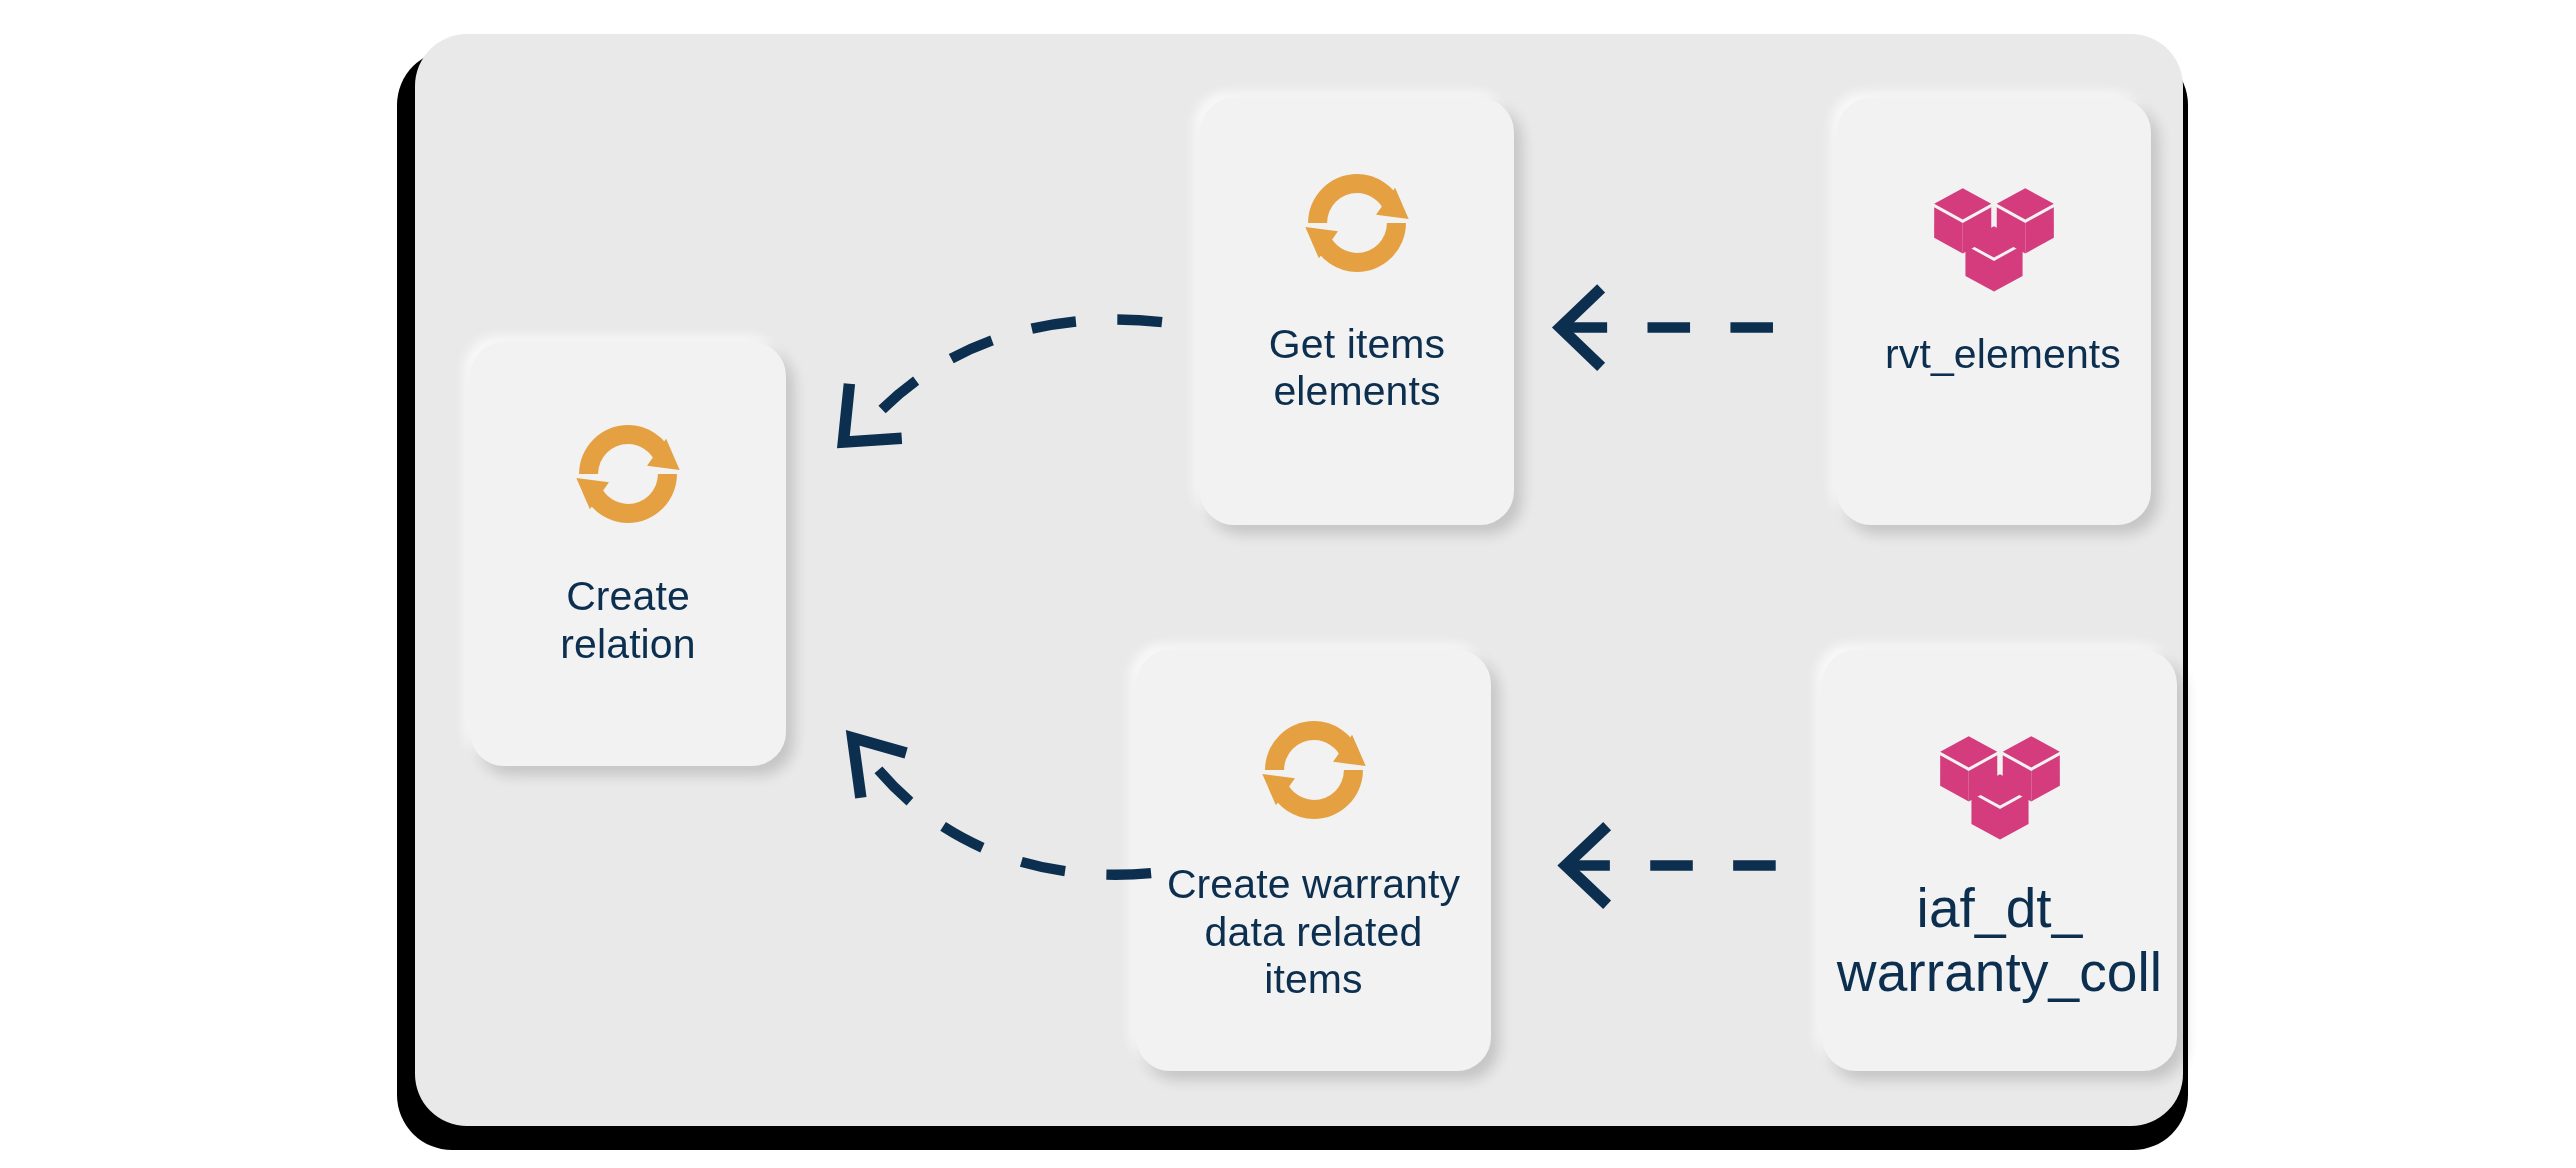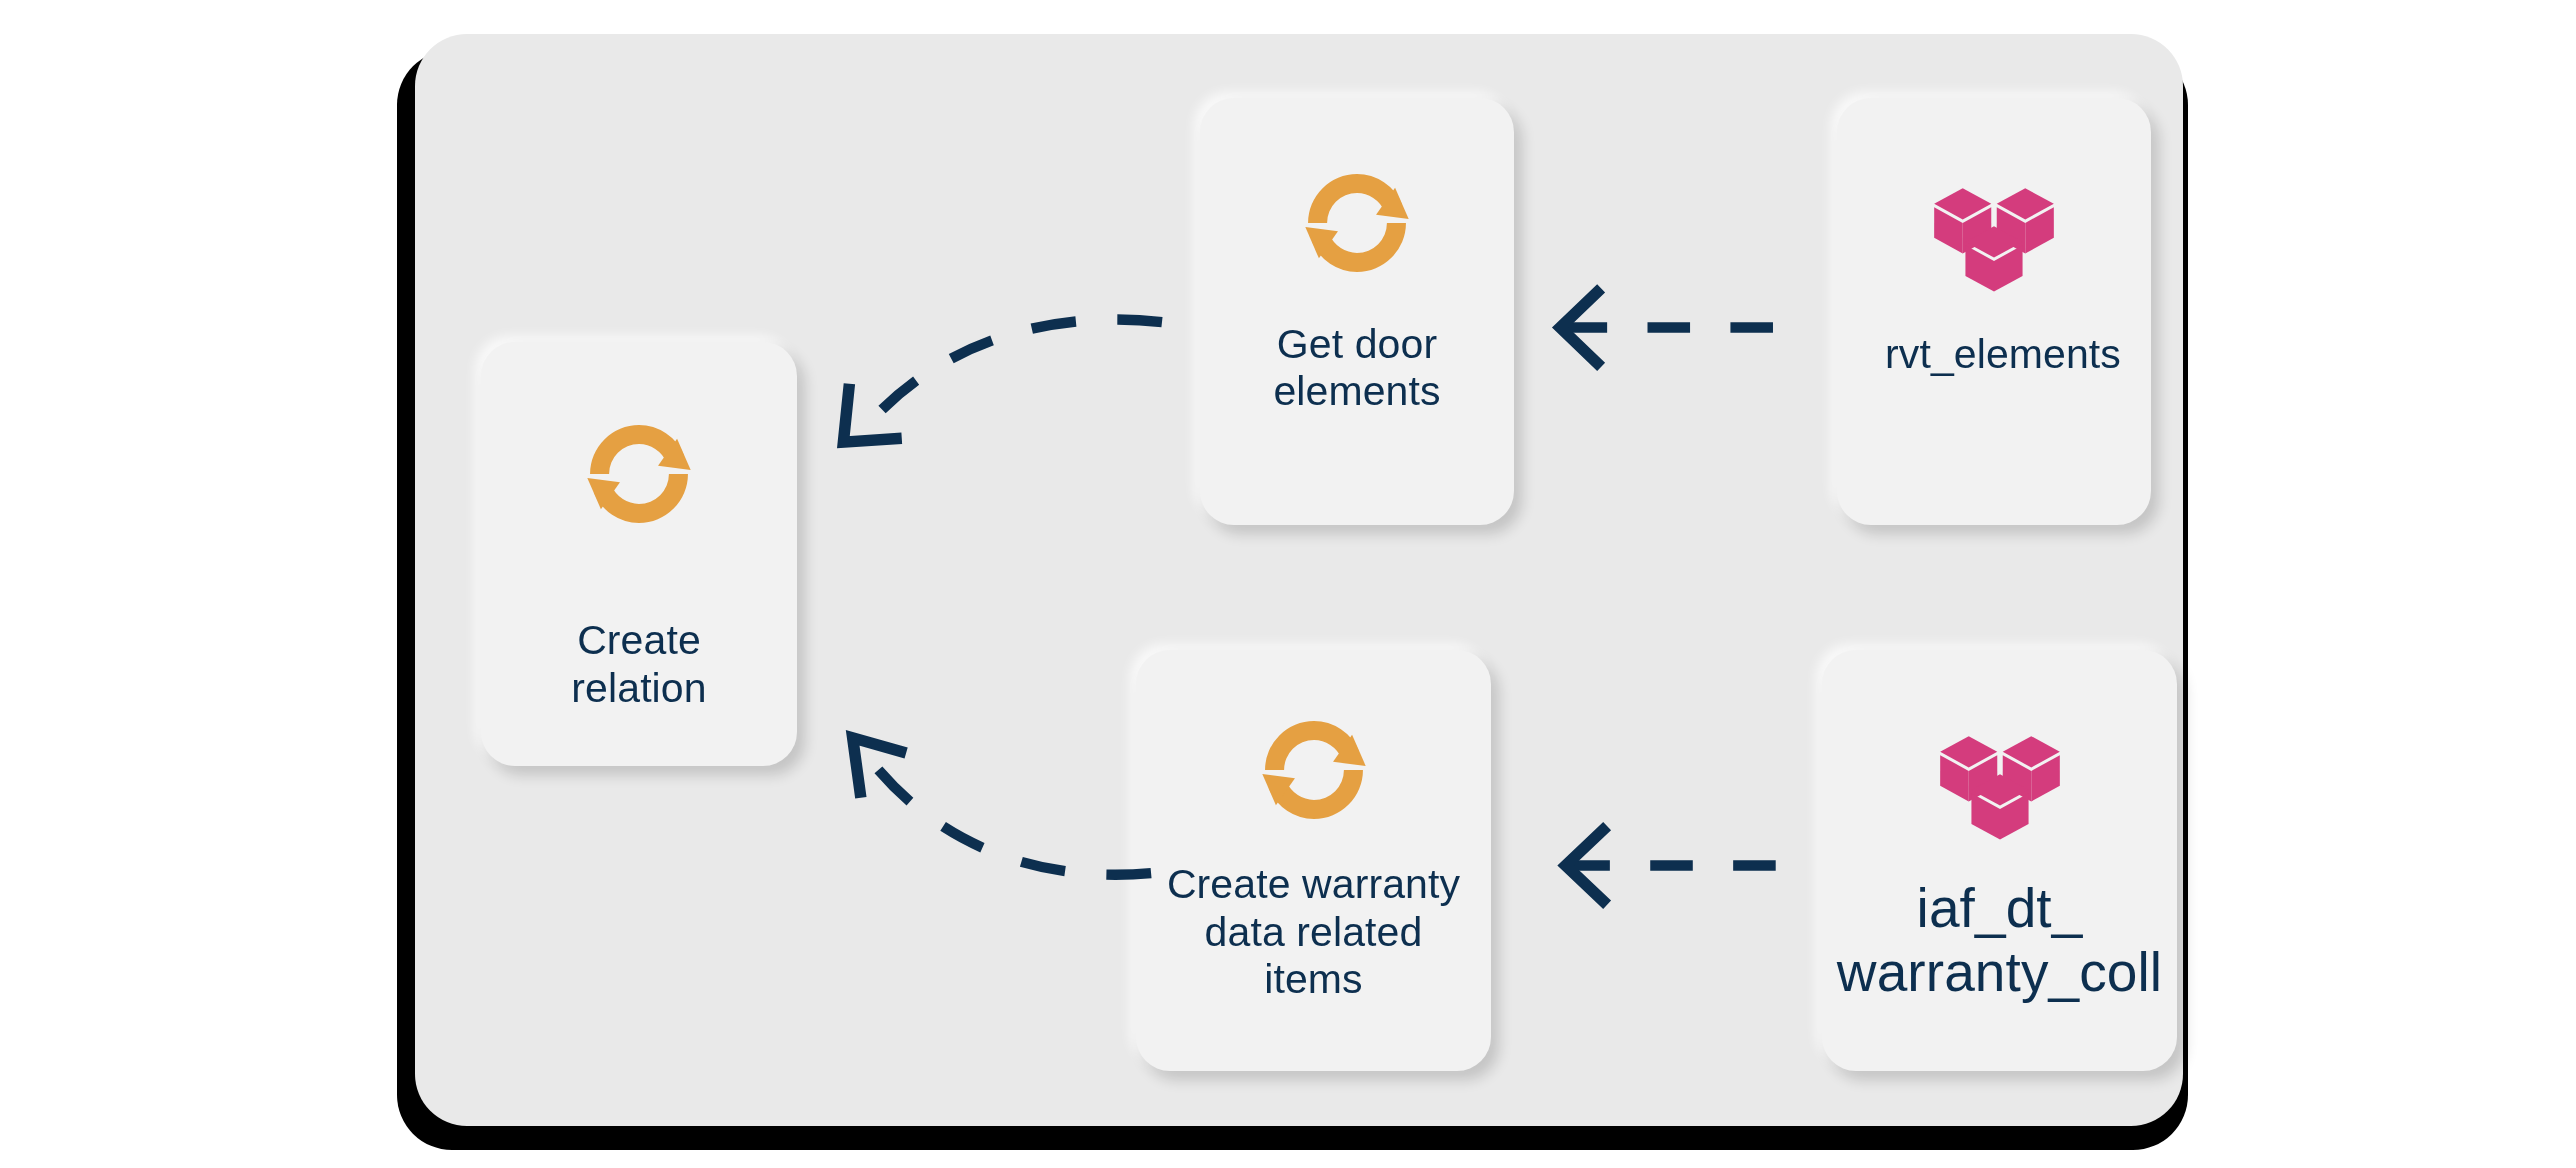--- a/index.html
+++ b/index.html
@@ -45,21 +45,21 @@
   .card .label{
     color:#0d2f4f;
     text-align:center;
     line-height:1.16;
     letter-spacing:0.1px;
     white-space:pre-line;
     font-weight:400;
   }
 
   
-  #card-create-relation{left:481px;top:342px;width:316px;height:424px;padding-top:64px;gap:44px;}
+  #card-create-relation{left:470px;top:342px;width:316px;height:424px;padding-top:64px;}
   #card-create-relation .label{font-size:41px;margin-top:31px;}
 
   #card-get-door{left:1200px;top:98px;width:314px;height:427px;padding-top:57px;}
   #card-get-door .label{font-size:41px;margin-top:29.5px;}
 
   #card-rvt-elements{left:1837px;top:98px;width:314px;height:427px;padding-top:63px;}
   #card-rvt-elements .label{font-size:41px;margin-top:34px;margin-left:18px;}
 
   #card-create-warranty{left:1136px;top:650px;width:355px;height:421px;padding-top:52px;}
   #card-create-warranty .label{font-size:41px;margin-top:23px;}
@@ -97,21 +97,21 @@
     <span class="icon-wrap">
       <svg width="136" height="136" viewBox="0 0 100 100" aria-hidden="true">
         <g fill="#e5a042">
           <path d="M50 14 A36 36 0 0 1 83 36 L70 41 A22 22 0 0 0 50 28 A22 22 0 0 0 28 50 L14 50 A36 36 0 0 1 50 14 Z"></path>
           <path d="M78 24 L88 47 L64 44 Z"></path>
           <path d="M50 86 A36 36 0 0 1 17 64 L30 59 A22 22 0 0 0 50 72 A22 22 0 0 0 72 50 L86 50 A36 36 0 0 1 50 86 Z"></path>
           <path d="M22 76 L12 53 L36 56 Z"></path>
         </g>
       </svg>
     </span>
-    <span class="label">Get door
+    <span class="label">Get items
 elements</span>
   </div>
 
   <div class="card" id="card-rvt-elements">
     <span class="icon-wrap">
       <svg width="136" height="136" viewBox="0 0 100 100" aria-hidden="true">
         <g fill="#d43c7d">
 
           <polygon points="27,20 48,31.5 27,43 6,31.5"></polygon>
           <polygon points="6,34 27,45.5 27,68 6,56.5"></polygon>

